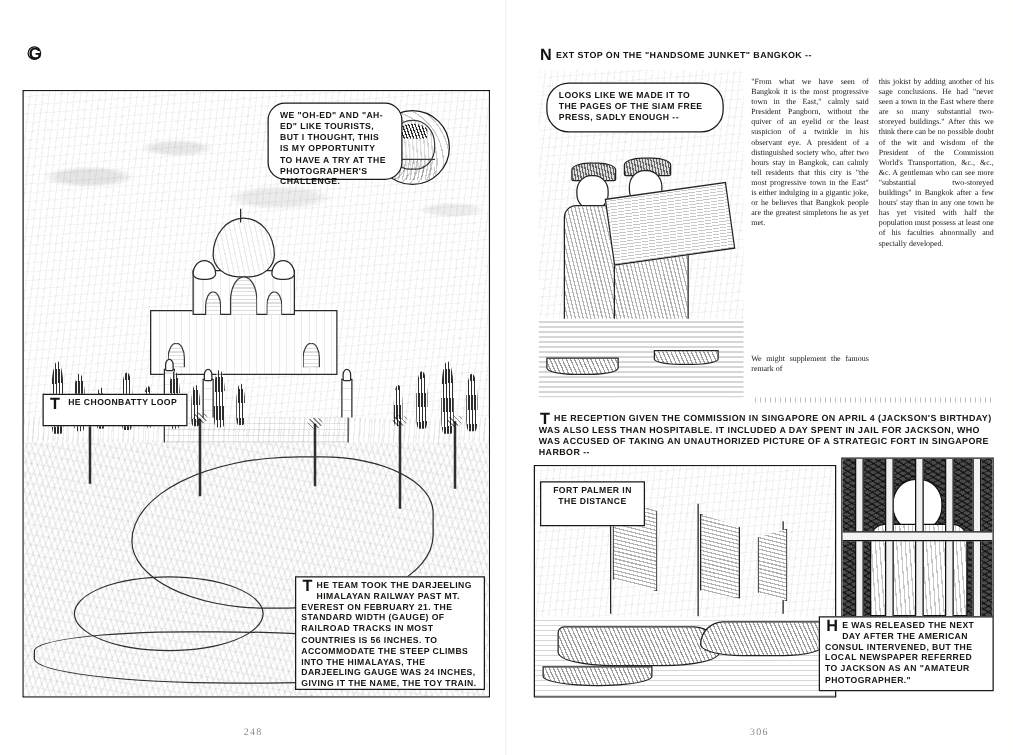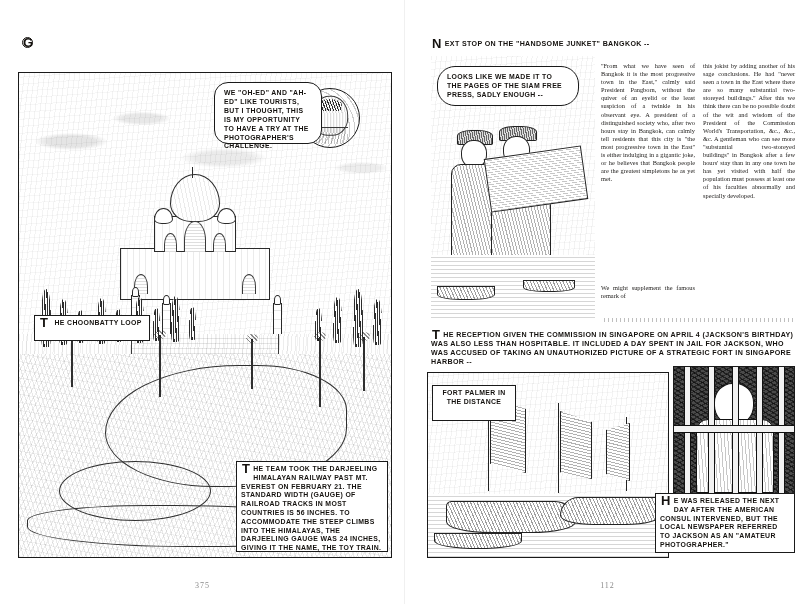--- a/index.html
+++ b/index.html
@@ -250,21 +250,21 @@
       </div>
     </div>
 
     <div class="cap" style="left:236px;top:461px;width:152px;height:91px;">
       <div class="hand">
         <span class="dropcap2">T</span>
         <span>HE TEAM TOOK THE DARJEELING HIMALAYAN RAILWAY PAST MT. EVEREST ON FEBRUARY 21. THE STANDARD WIDTH (GAUGE) OF RAILROAD TRACKS IN MOST COUNTRIES IS 56 INCHES. TO ACCOMMODATE THE STEEP CLIMBS INTO THE HIMALAYAS, THE DARJEELING GAUGE WAS 24 INCHES, GIVING IT THE NAME, THE TOY TRAIN.</span>
       </div>
     </div>
 
-    <div class="folio">375</div>
+    <div class="folio">248</div>
   </div>
 
   <div class="gutter"></div>
 
   <div class="page page-right">
 
     <div class="narr hand" style="left:26px;top:40px;width:360px;">
       <span class="dropcap2">N</span>
       <span>EXT STOP ON THE "HANDSOME JUNKET" BANGKOK --</span>
     </div>
@@ -343,16 +343,16 @@
       <div class="hand">
         <span class="dropcap2">H</span>
         <span>E WAS RELEASED THE NEXT DAY AFTER THE AMERICAN CONSUL INTERVENED, BUT THE LOCAL NEWSPAPER REFERRED TO JACKSON AS AN "AMATEUR PHOTOGRAPHER."</span>
       </div>
     </div>
 
     <div class="balloon" style="left:32px;top:66px;width:142px;height:40px;border-radius:18px;">
       <div class="hand">LOOKS LIKE WE MADE IT TO THE PAGES OF THE SIAM FREE PRESS, SADLY ENOUGH --</div>
     </div>
 
-    <div class="folio">112</div>
+    <div class="folio">306</div>
   </div>
 
 </div>
 
 </body></html>

